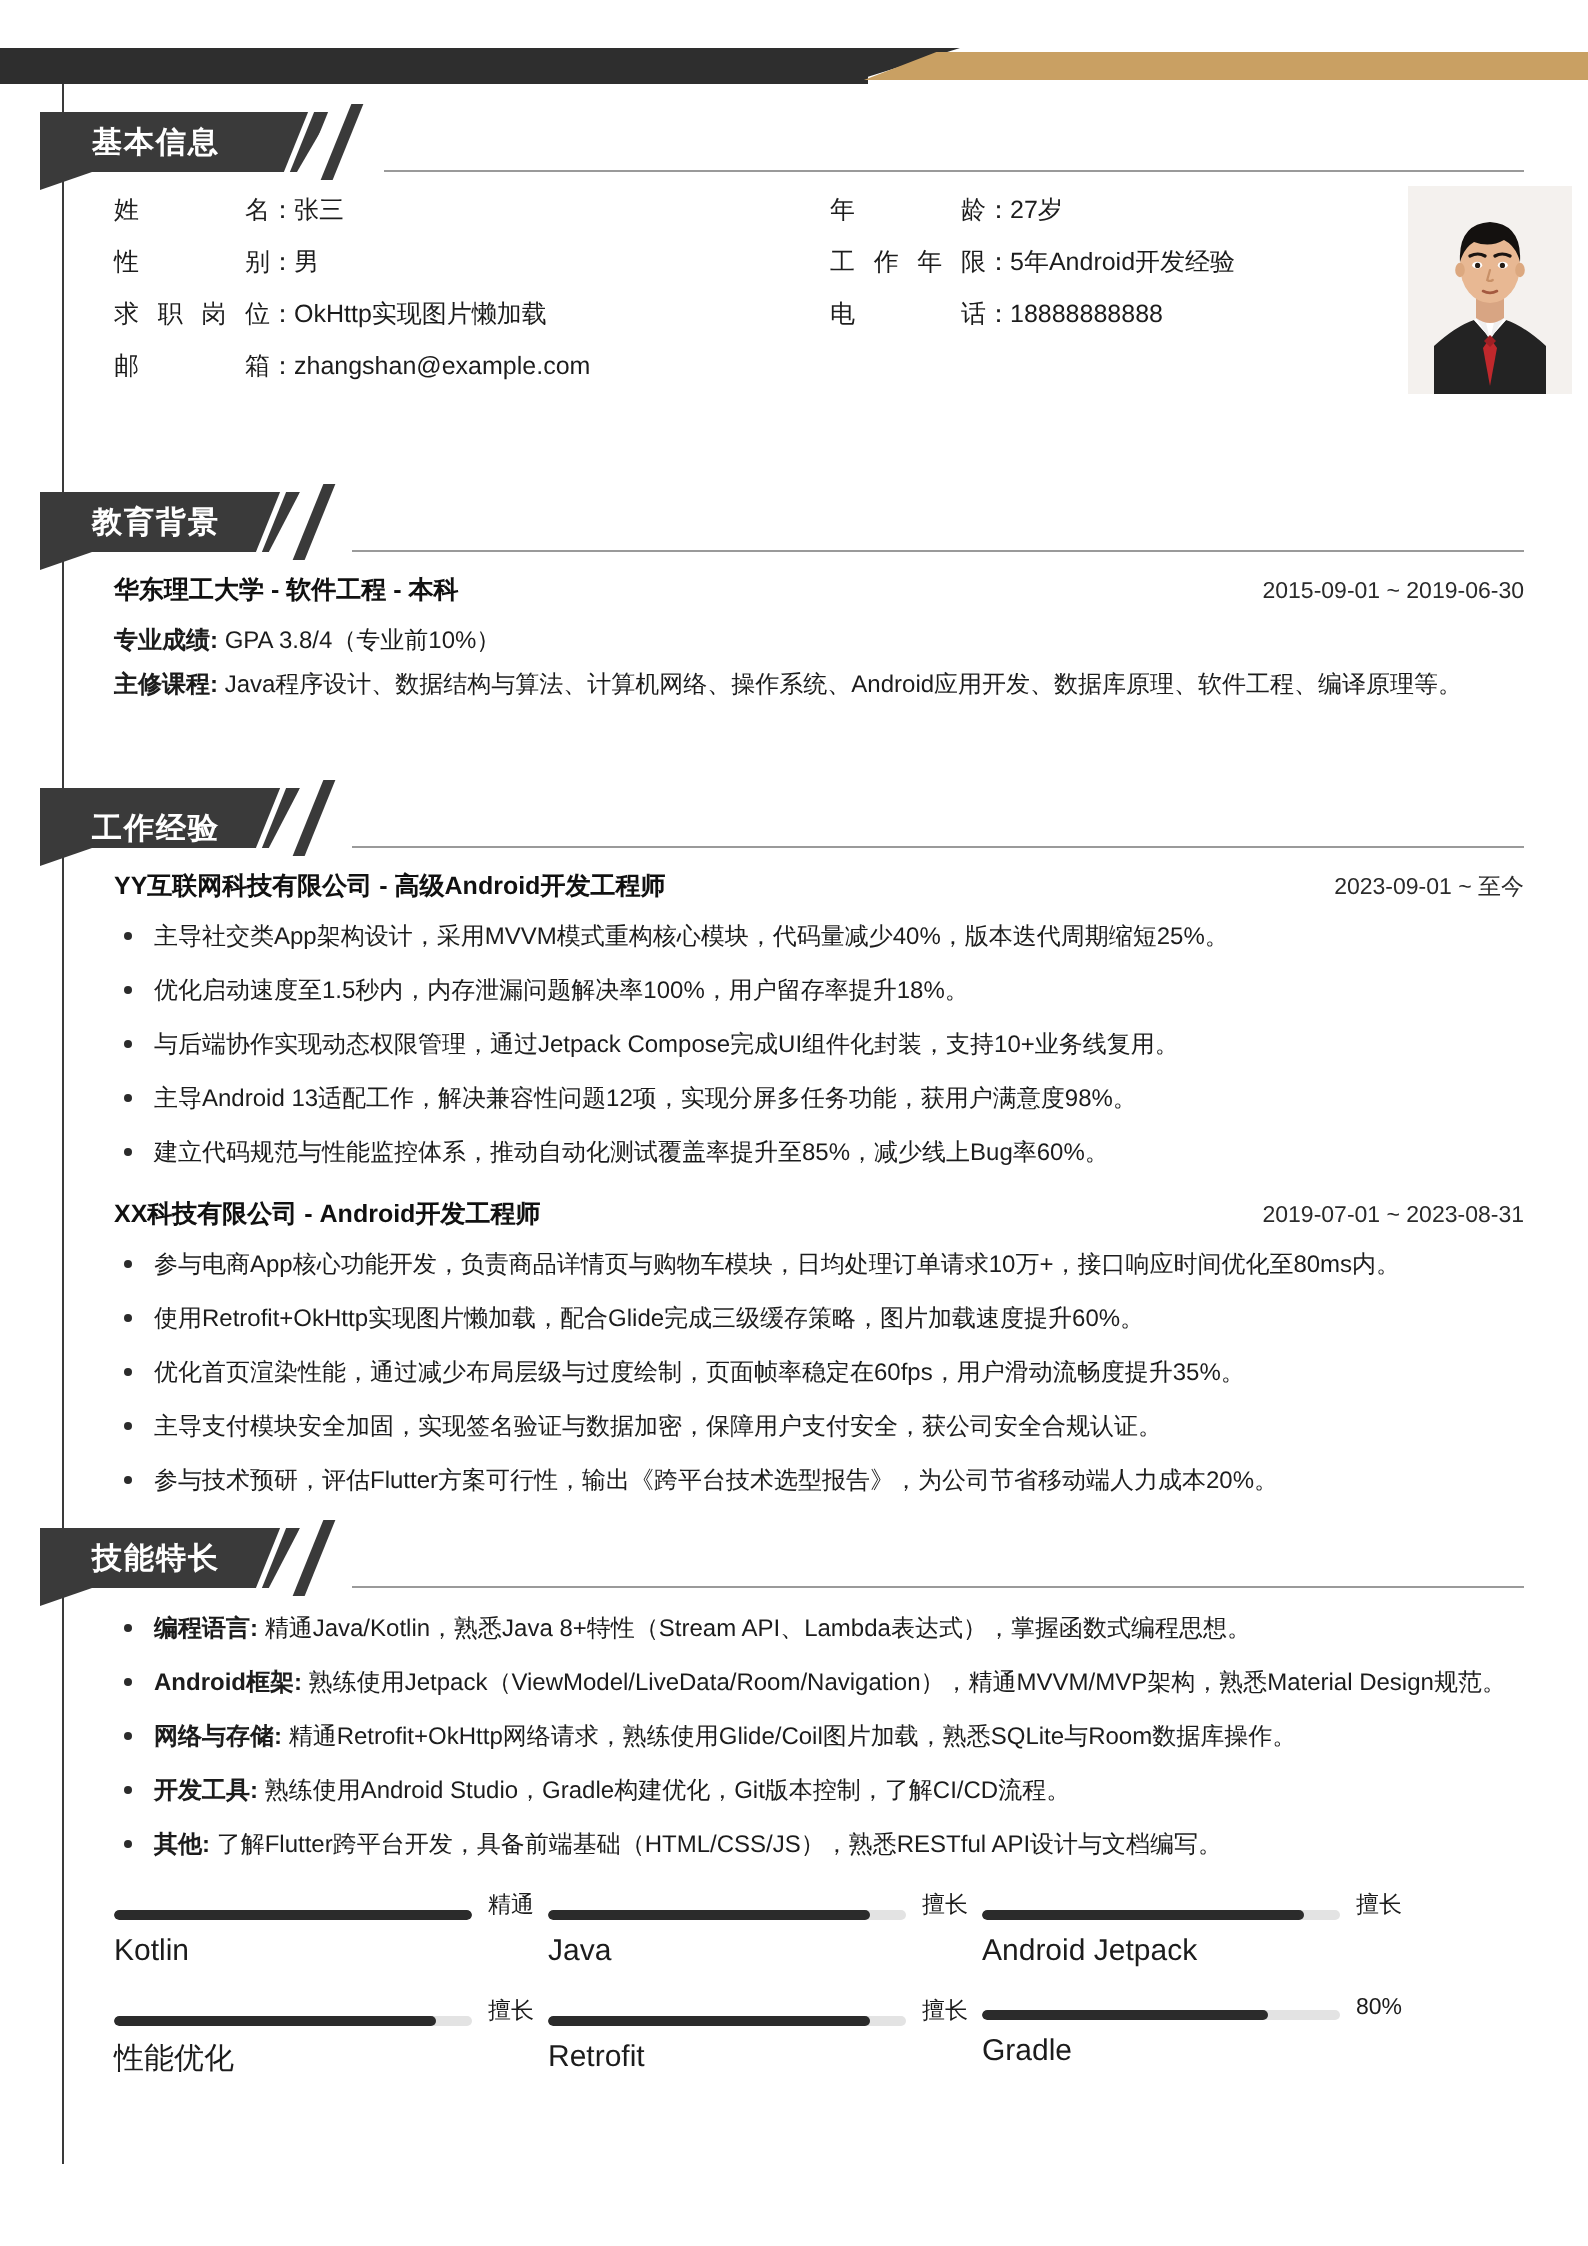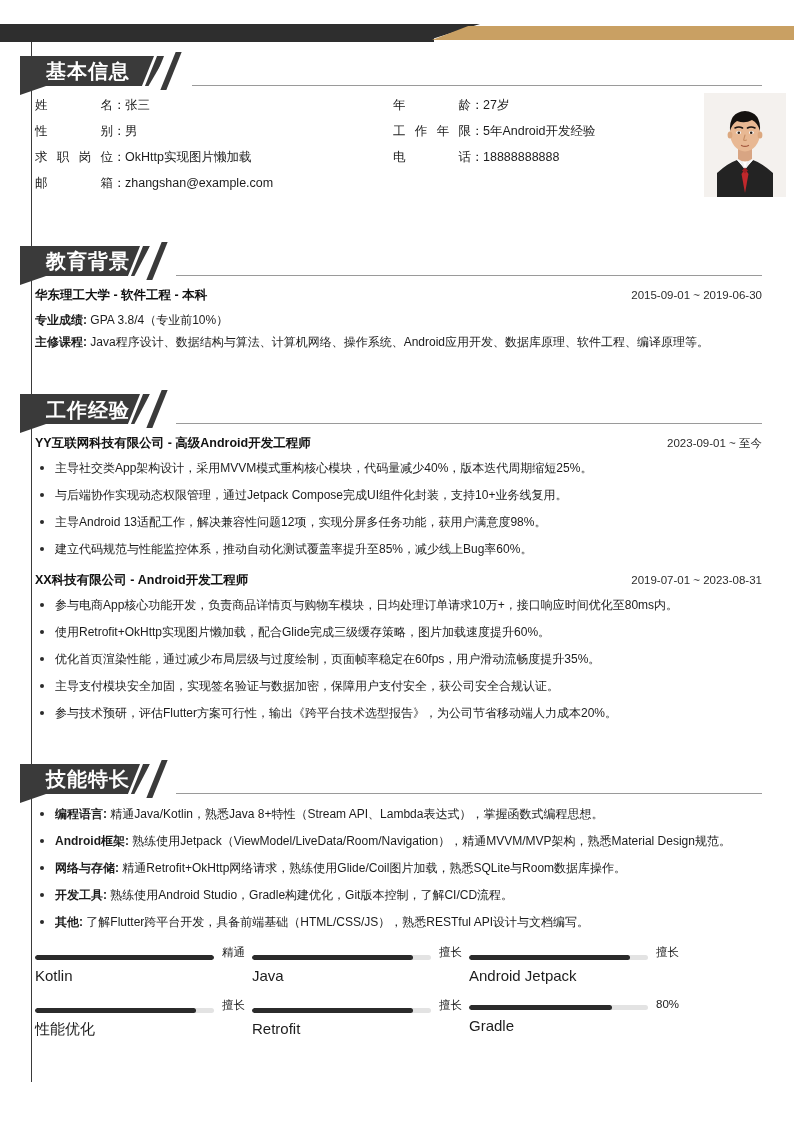--- a/index.html
+++ b/index.html
@@ -70,21 +70,21 @@
     left: 0; top: 0;
     height: 30px;
     background: #3a3a3a;
     clip-path: polygon(0 0, 100% 0, 88% 100%, 0 100%);
     display: flex;
     align-items: center;
   }
   .sec-tab.w-basic   { width: 146px; }
   .sec-tab .title {
     color: #ffffff;
-    font-size: 20px;
+    font-size: 15px;
     font-weight: bold;
     letter-spacing: 1px;
     padding-left: 26px;
     white-space: nowrap;
   }
   .slashes {
     position: absolute;
     top: 0;
     height: 30px;
     width: 40px;
@@ -111,21 +111,21 @@
     clip-path: polygon(0 0, 100% 0, 0 100%);
   }
   .sec-rule {
     position: absolute;
     top: 29px;
     height: 1px;
     background: #9a9a9a;
   }
 
   .sec-body {
-    margin-left: 35px;
+    margin-left: 57px;
     margin-right: 32px;
     padding-top: 11px;
   }
 
   
   .info-grid {
     position: relative;
     display: flex;
     font-size: 12.5px;
   }
@@ -382,20 +382,21 @@
 
     <div class="sec-body">
 
       <div class="job-block">
         <div class="entry-head">
           <span class="entry-title">YY互联网科技有限公司 - 高级Android开发工程师</span>
           <span class="entry-date">2023-09-01 ~ 至今</span>
         </div>
         <ul class="bullets">
           <li>主导社交类App架构设计，采用MVVM模式重构核心模块，代码量减少40%，版本迭代周期缩短25%。</li>
+          <li>优化启动速度至1.5秒内，内存泄漏问题解决率100%，用户留存率提升18%。</li>
           <li>与后端协作实现动态权限管理，通过Jetpack Compose完成UI组件化封装，支持10+业务线复用。</li>
           <li>主导Android 13适配工作，解决兼容性问题12项，实现分屏多任务功能，获用户满意度98%。</li>
           <li>建立代码规范与性能监控体系，推动自动化测试覆盖率提升至85%，减少线上Bug率60%。</li>
         </ul>
       </div>
 
       <div class="job-block">
         <div class="entry-head">
           <span class="entry-title">XX科技有限公司 - Android开发工程师</span>
           <span class="entry-date">2019-07-01 ~ 2023-08-31</span>

